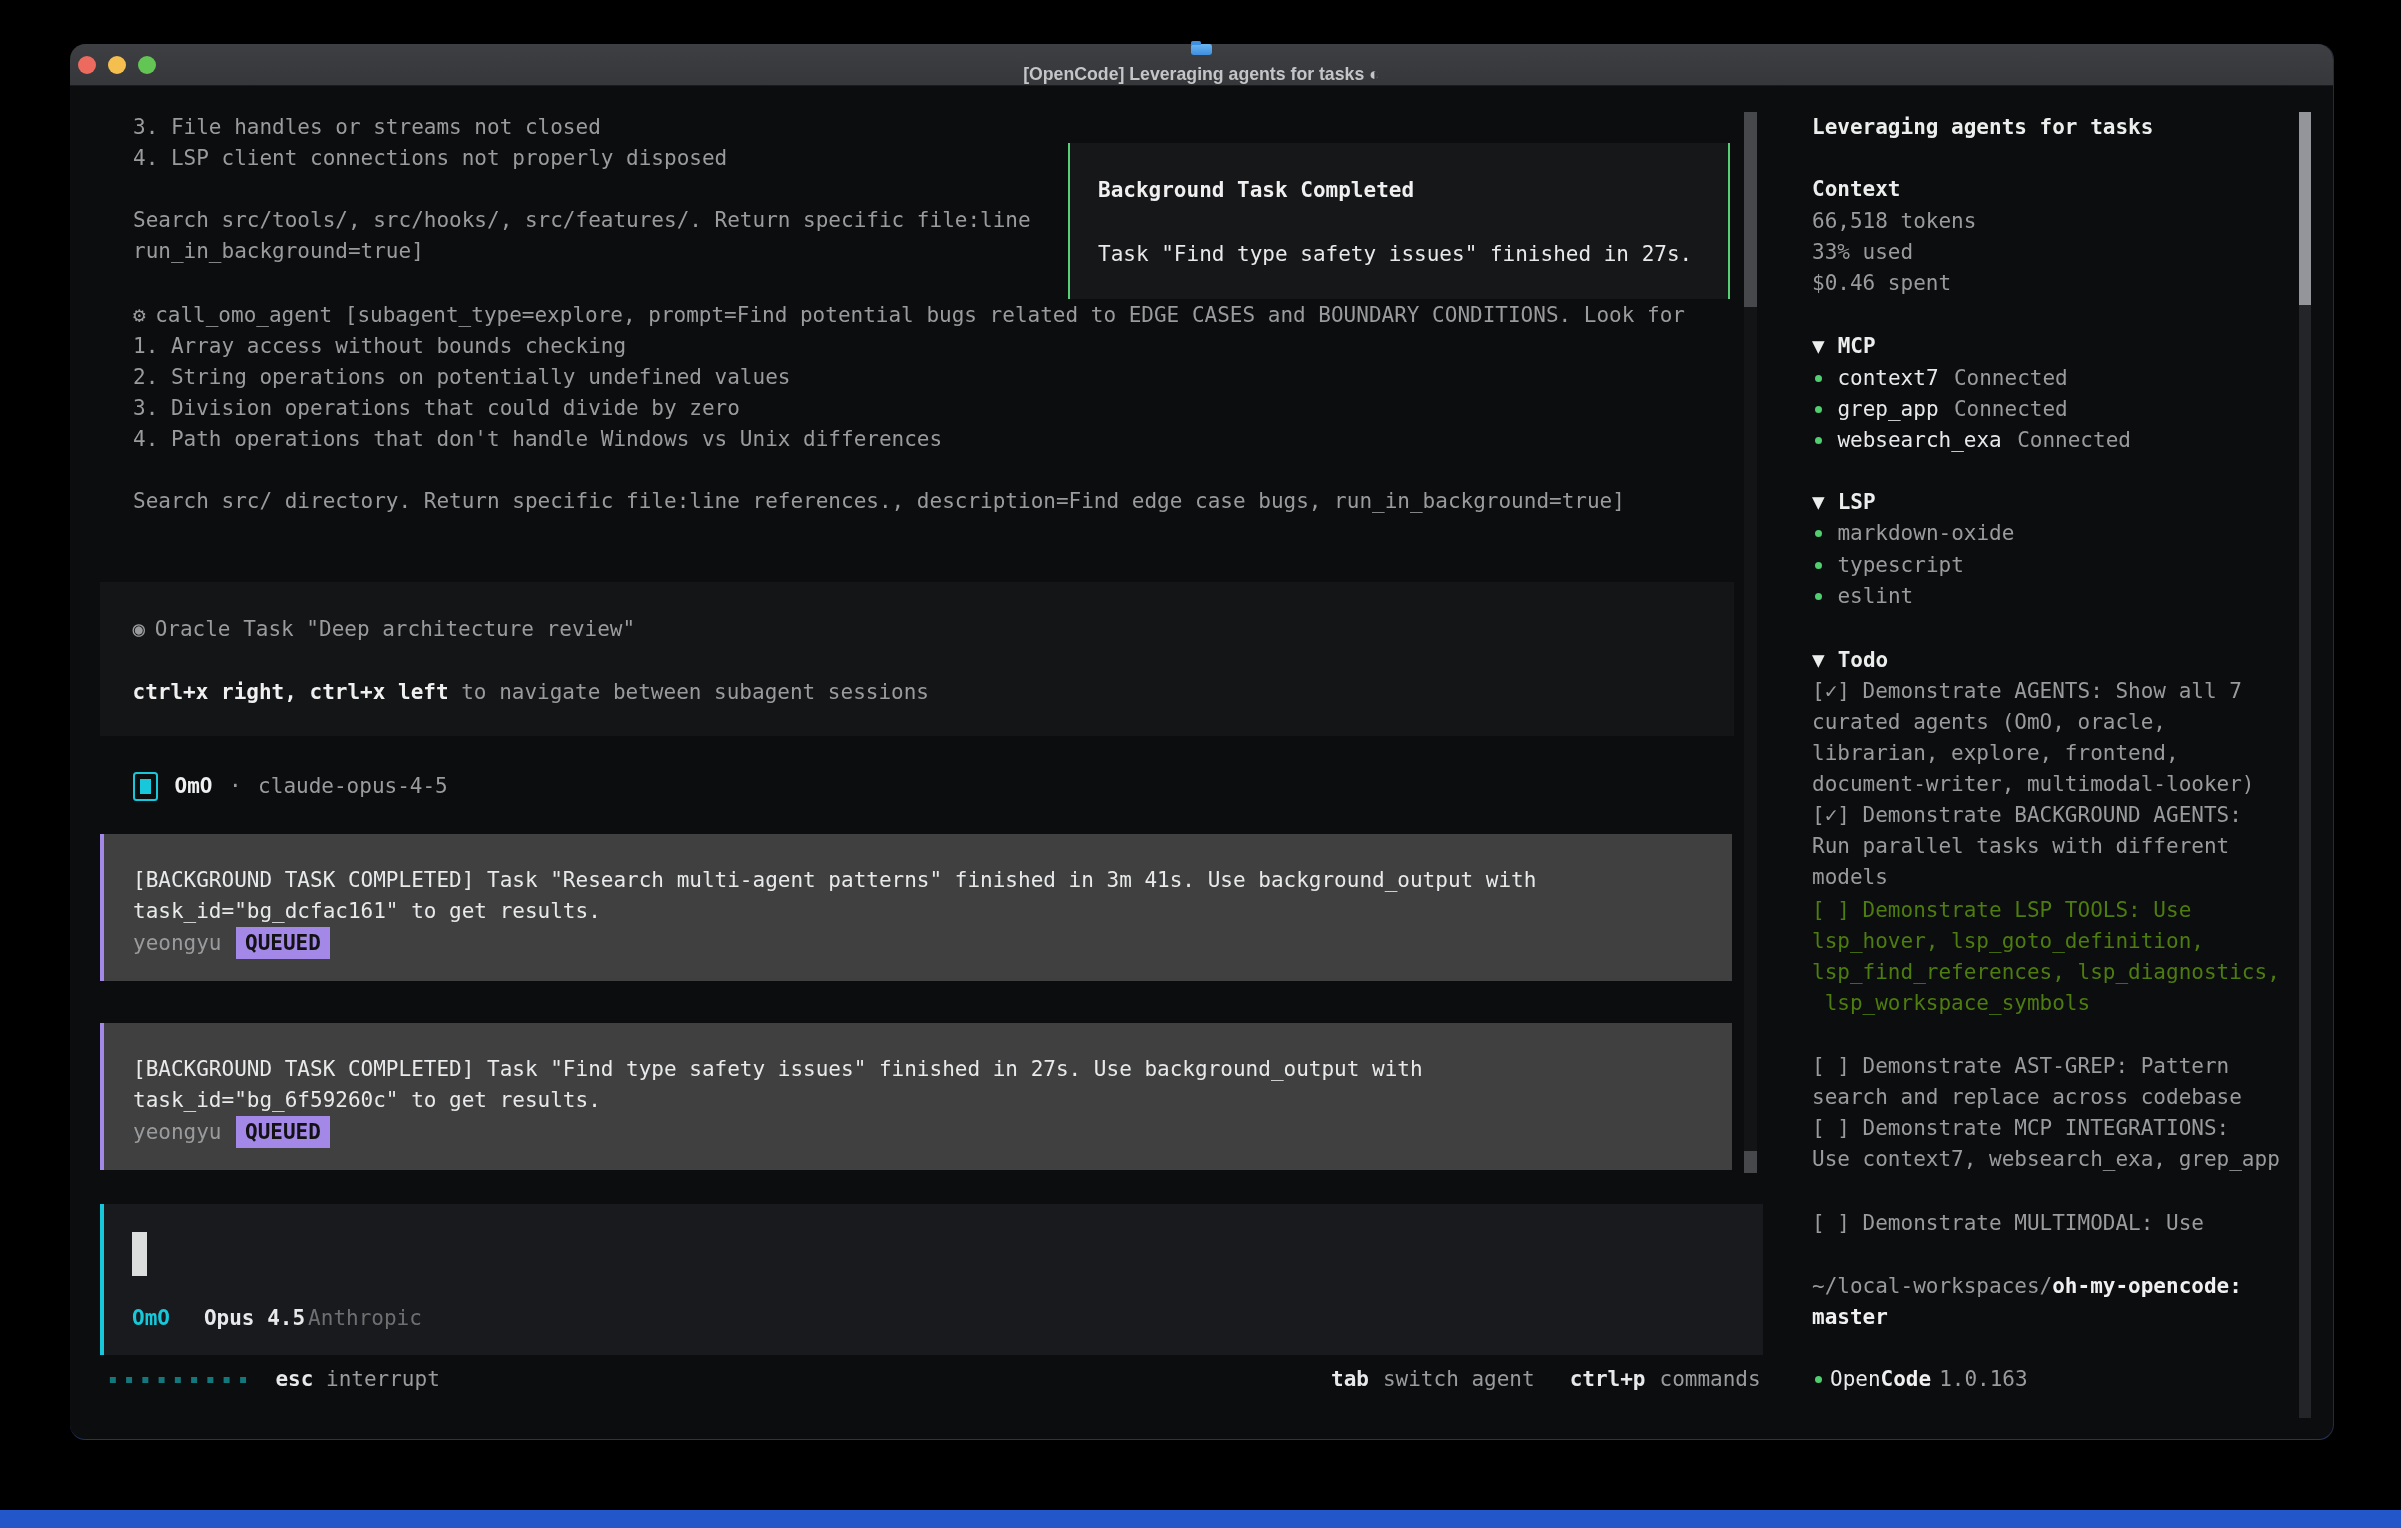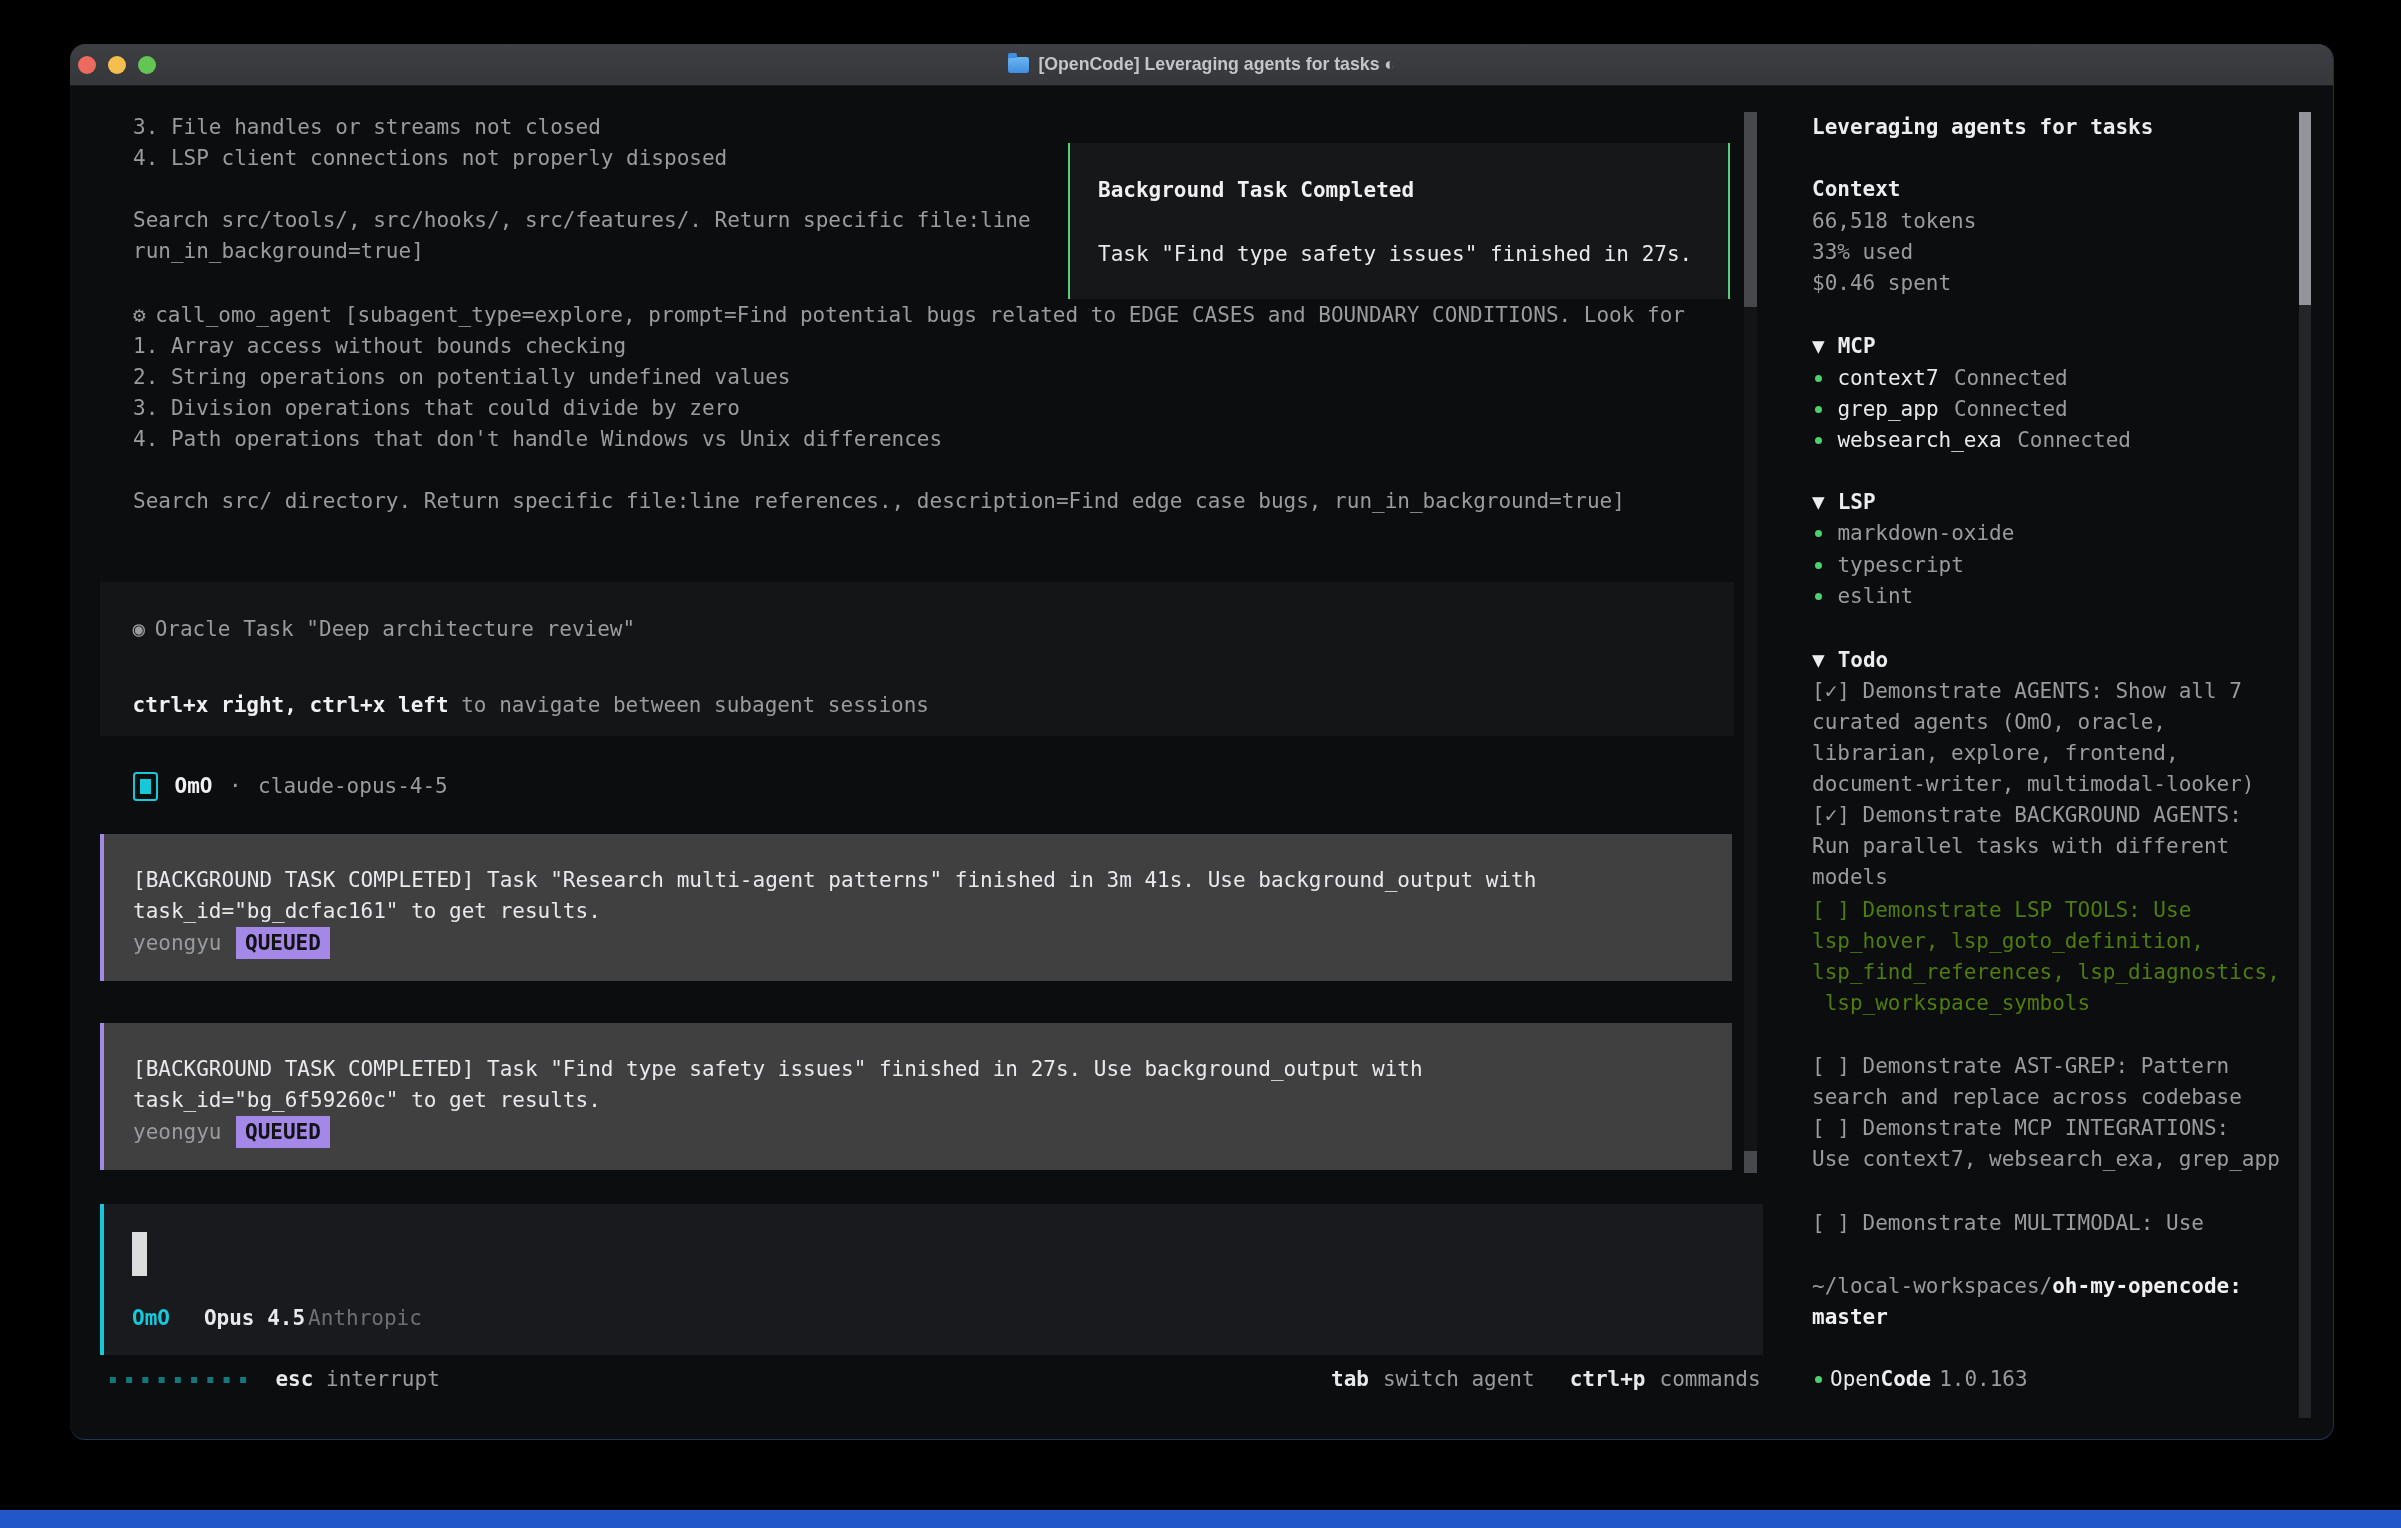--- a/index.html
+++ b/index.html
@@ -4,21 +4,21 @@
 <style>
   html,body{margin:0;padding:0;background:#000;}
   .stage{position:relative;width:2401px;height:1528px;background:#000;overflow:hidden;
          font-family:"DejaVu Sans Mono",monospace;}
   .abs{position:absolute;}
   
   .window{left:70px;top:44px;width:2263px;height:1395px;background:#0c0d0e;border-radius:15.4px;
           border-right:1.8px solid #232d3f;border-bottom:1.8px solid #24355c;}
   .titlebar{left:70px;top:44px;width:2263px;height:41px;border-radius:15.4px 15.4px 0 0;
             background:linear-gradient(#3e3f43,#36373b);border-bottom:1.2px solid #1a1a1c;
-            display:flex;align-items:center;justify-content:center;gap:9.5px;}
+            display:flex;align-items:center;justify-content:center;gap:9.5px;flex-direction:column;}
   .light{width:18.3px;height:18.3px;border-radius:50%;position:absolute;top:56px;}
   .title-text{font-family:"Liberation Sans",sans-serif;font-weight:bold;font-size:17.7px;color:#c4c5c7;}
   .folder{width:21px;height:16px;background:linear-gradient(#6cb5f0,#3f8fe0);border-radius:2.4px;position:relative;}
   .folder:before{content:"";position:absolute;left:0;top:-3.5px;width:9.5px;height:4.7px;
                  background:#3f8fe0;border-radius:1.8px 1.8px 0 0;}
   
   .mono{font-size:21px;line-height:31px;}
   .pre{white-space:pre-wrap;}
   .gray{color:#9a9b9d;} .dim{color:#6e6f71;} .white{color:#e8e9ea;} .bright{color:#f0f0f1;font-weight:bold;}
   .green{color:#4d7c0f;} .cyan{color:#16c8da;} .bold{font-weight:bold;}
@@ -91,21 +91,21 @@
   <div class="abs sb-track-main">
     <div class="sb-thumb" style="top:0;height:195px;"></div>
     <div class="sb-thumb" style="bottom:0;height:22.5px;"></div>
   </div>
 
   <div class="abs oraclebox mono">
     <div class="row gray" style="gap:9.5px;">
       <span>◉</span>
       <span>Oracle Task "Deep architecture review"</span>
     </div>
-    <div style="margin-top:45px;">
+    <div style="margin-top:32px;">
       <span class="bright">ctrl+x right, ctrl+x left</span><span class="gray"> to navigate between subagent sessions</span>
     </div>
   </div>
 
   <div class="abs mono row" style="left:133px;top:771px;gap:16.5px;">
     <span class="agent-check">
         <i></i>
       </span>
     <span class="bright">OmO</span>
     <span class="gray">·</span>

